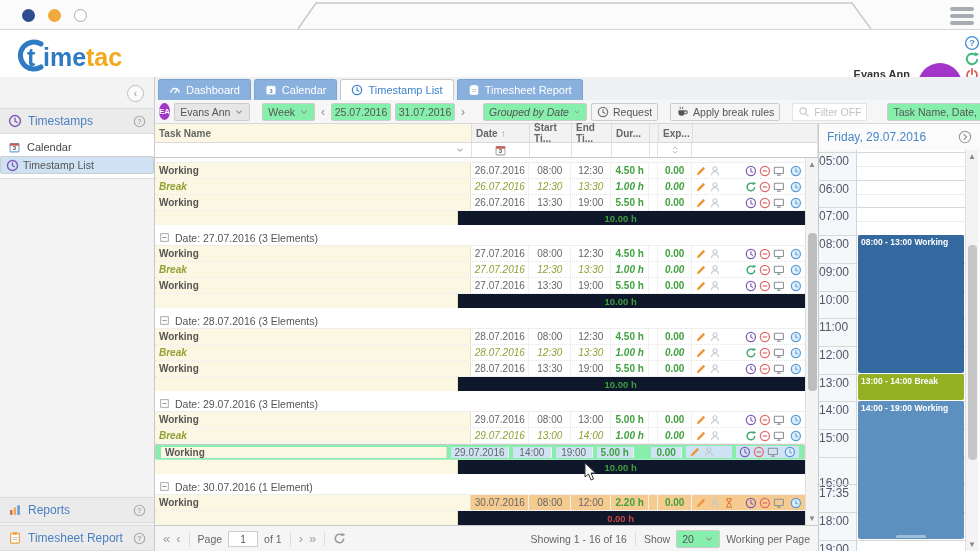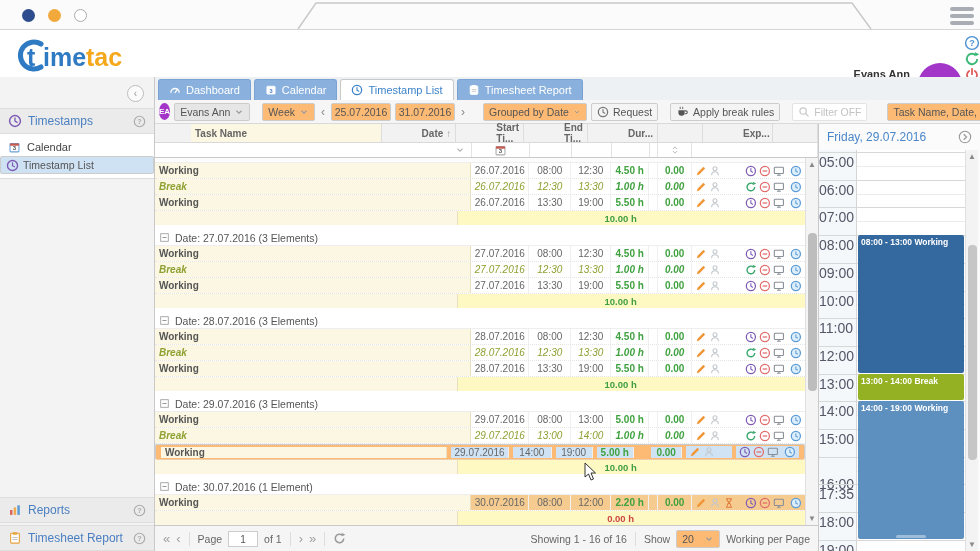--- a/index.html
+++ b/index.html
@@ -46,35 +46,35 @@
   
   .tabsrow { left:155px; top:77px; width:825px; height:23px; background:#eef1f4; display:flex;
              align-items:flex-end; padding-left:3px; gap:3px; }
   .tab { height:21px; border-radius:3px 3px 0 0; display:flex; align-items:center; gap:5px; padding:0 10px;
          font-size:11px; background:#8ab1dd; border:1px solid #7aa3d4; border-bottom:none; color:#fff; }
   .tab.active { background:#fff; border:1px solid #c9c9c9; border-bottom:none; color:#3d83c9; }
 
   
   .toolbar { left:155px; top:100px; width:825px; height:24px; background:#f6f6f6; border-bottom:1px solid #d9d9d9;
              display:flex; align-items:center; gap:4px; padding:0 4px; font-size:11px; color:#555; }
-  .sel, .btn, .inp { height:18px; border:1px solid #ccc; border-radius:2px; background:#fdba74;
+  .sel, .btn, .inp { height:18px; border:1px solid #ccc; border-radius:2px; background:#86efac;
         display:flex; align-items:center; gap:4px; padding:0 5px; font-size:10.5px; color:#555; white-space:nowrap; }
   .sel .cv { width:10px; height:10px; }
   .gray { background:#e6e6e6; }
   .btn { background:#f4f4f4; }
   .btn.dis { color:#c3c3c3; background:#fff; border-color:#e3e3e3; }
   .vsep { width:1px; height:14px; background:#ddd; margin:0 2px; }
   .mini-avatar { width:17px; height:17px; border-radius:50%; background:#a335c9; color:#fff; font-size:8px;
                  font-weight:bold; display:flex; align-items:center; justify-content:center; }
   .navbtn { color:#8a8a8a; font-size:12px; padding:0 2px; }
 
   
   .thead { left:155px; top:124px; width:663px; height:19px; display:flex; font-size:10px; font-weight:bold;
            color:#666; background:#f2f2f2; border-bottom:1px solid #d9d9d9; }
-  .thead .c { border-right:1px solid #ddd; display:flex; align-items:center; padding:0 4px;margin-left:36px; }
+  .thead .c { border-right:1px solid #ddd; display:flex; align-items:center; padding:0 4px; }
   .tfilter { left:155px; top:143px; width:663px; height:15px; display:flex; background:#fff;
              border-bottom:1px solid #c9c9c9; }
   .tfilter .c { border-right:1px solid #e3e3e3; display:flex; align-items:center; justify-content:center; }
   .tbody { left:155px; top:158px; width:650px; height:367px; overflow:hidden; background:#fff; }
   .c-task { width:317px; } .c-date { width:58px; } .c-start { width:42px; } .c-end { width:40px; }
   .c-dur { width:38px; } .c-sp { width:8px; } .c-exp { width:34px; } .c-a1 { width:50px; } .c-a2 { width:63px; }
   .part { height:5px; background:#fcfcfc; border-bottom:1px solid #eee; }
   .gap { height:5px; background:#fff; }
   .ghead { height:16px; display:flex; align-items:center; gap:5px; padding-left:4px; font-size:10.5px;
            color:#555; background:#fff; border-bottom:1px solid #eee; }
@@ -83,42 +83,42 @@
   .trow .task { background:#fbf7e2; font-weight:bold; color:#555; border-right:1px solid #e8e0c0; }
   .trow .num { justify-content:center; color:#666; border-right:1px solid #f0f0f0; }
   .trow .grn { color:#3fa13f; font-weight:bold; }
   .trow.break .task, .trow.break .num { color:#8fa133; font-style:italic; }
   .trow.break .grn { color:#3fa13f; }
   .trow.sel .num, .trow.sel .acts { background:#cfe3f4; }
   .trow.pend .num, .trow.pend .acts { background:#f5cb90; }
   .acts { display:flex; align-items:center; gap:2px; padding:0 3px; }
   .sumrow { height:14px; display:flex; }
   .sumrow .y { width:317px; background:#fbf7e2; border-right:1px solid #e8e0c0; }
-  .sumrow .b { width:364px; background:#fef9c3; font-size:9.5px; font-weight:bold; display:flex; align-items:center; }
+  .sumrow .b { width:364px; background:#0f172a; font-size:9.5px; font-weight:bold; display:flex; align-items:center; }
   .sumrow .b span { margin-left:140px; width:46px; text-align:center; color:#3f9e3f; }
   .sumrow .b span.red { color:#cc4444; }
   .tscroll { left:805px; top:158px; width:13px; height:367px; background:#f4f4f4; border-left:1px solid #e0e0e0;
              font-size:8px; color:#888; text-align:center; }
   .thumb { position:absolute; left:2px; width:9px; background:#bdbdbd; border-radius:4px; }
 
   
   .pager { left:155px; top:525px; width:663px; height:26px; background:#f5f5f5; border-top:1px solid #c9c9c9;
            display:flex; align-items:center; gap:6px; padding:0 8px; font-size:10.5px; color:#666; }
   .pager .nav { color:#9f9f9f; font-size:13px; }
   .pginp { width:30px; height:16px; border:1px solid #ccc; background:#fff; text-align:center;
            font-size:10px; color:#555; line-height:15px; }
 
   
   .daypanel { left:818px; top:124px; width:162px; height:427px; background:#fbfbfb; border-left:1px solid #c9c9c9; }
   .dp-head { height:26px; display:flex; align-items:center; padding:0 8px; color:#4a86c8; font-size:12px; }
   .dp-head .t { flex:1; }
   .dp-grid { position:absolute; left:0; top:26px; width:147px; height:401px; overflow:hidden; background:#fff; }
   .hline { position:absolute; left:0; width:147px; border-top:1px solid #d8d8d8; }
   .hhalf { position:absolute; left:38px; width:109px; border-top:1px solid #ececec; }
-  .hlabel { position:absolute; left:0; width:34px; text-align:right; font-size:14px; color:#556; padding-top:2px; }
+  .hlabel { position:absolute; left:0; width:34px; font-size:12px; color:#556; padding-top:2px; }
   .labelcol { position:absolute; left:0; top:0; width:38px; height:401px; background:#f4f8fb; border-right:1px solid #d5d5d5; }
   .event { position:absolute; left:39px; width:106px; border-radius:2px; color:#fff; font-size:8.5px;
            font-weight:bold; padding:2px 3px; overflow:hidden; }
   .handle { position:absolute; bottom:1px; left:38px; width:30px; height:3px; background:#9cbedb; border-radius:2px; }
   .dpscroll { position:absolute; right:2px; top:26px; width:13px; height:401px; background:#f3f3f3;
               border-left:1px solid #e0e0e0; font-size:8px; color:#888; text-align:center; }
 
   .cursor { left:583px; top:462px; pointer-events:none; }
 </style>
 </head>
@@ -341,21 +341,21 @@
   <span class="inp" style="width:60px;justify-content:center;">31.07.2016</span>
   <span class="navbtn">›</span>
   <span class="ico" style="width:14px;height:14px;">
       <svg viewBox="0 0 16 16">
         <path d="M13.2 8a5.2 5.2 0 1 1-1.6-3.8" fill="none" stroke="#3cb878" stroke-width="1.9"></path>
         <path d="M10.6 1l1 4.2 3.6-1.9z" fill="#3cb878"></path>
       </svg>
     </span>
   <span class="vsep"></span>
   <span class="sel" style="width:104px;">
-    <span style="flex:1;">Grouped by Date</span>
+    <span style="flex:1;font-style:italic;">Grouped by Date</span>
       <span class="ico cv">
         <svg viewBox="0 0 16 16">
           <path d="M4 6l4 4 4-4" fill="none" stroke="#999" stroke-width="1.8"></path>
         </svg>
       </span>
   </span>
   <span class="btn">
     <span class="ico" style="width:12px;height:12px;">
         <svg viewBox="0 0 16 16">
           <circle cx="8" cy="8" r="6.2" fill="none" stroke="#777" stroke-width="1.7"></circle>

